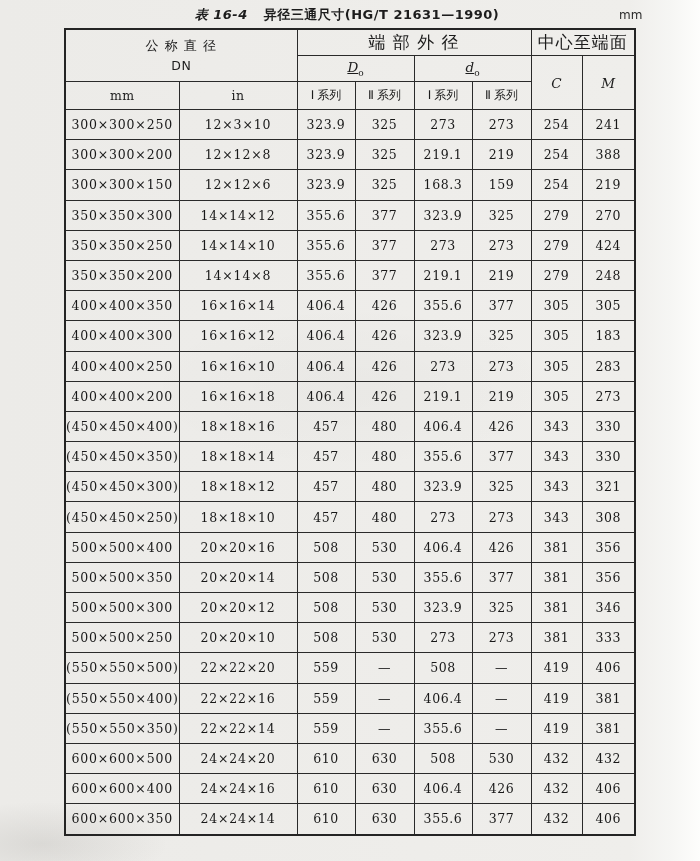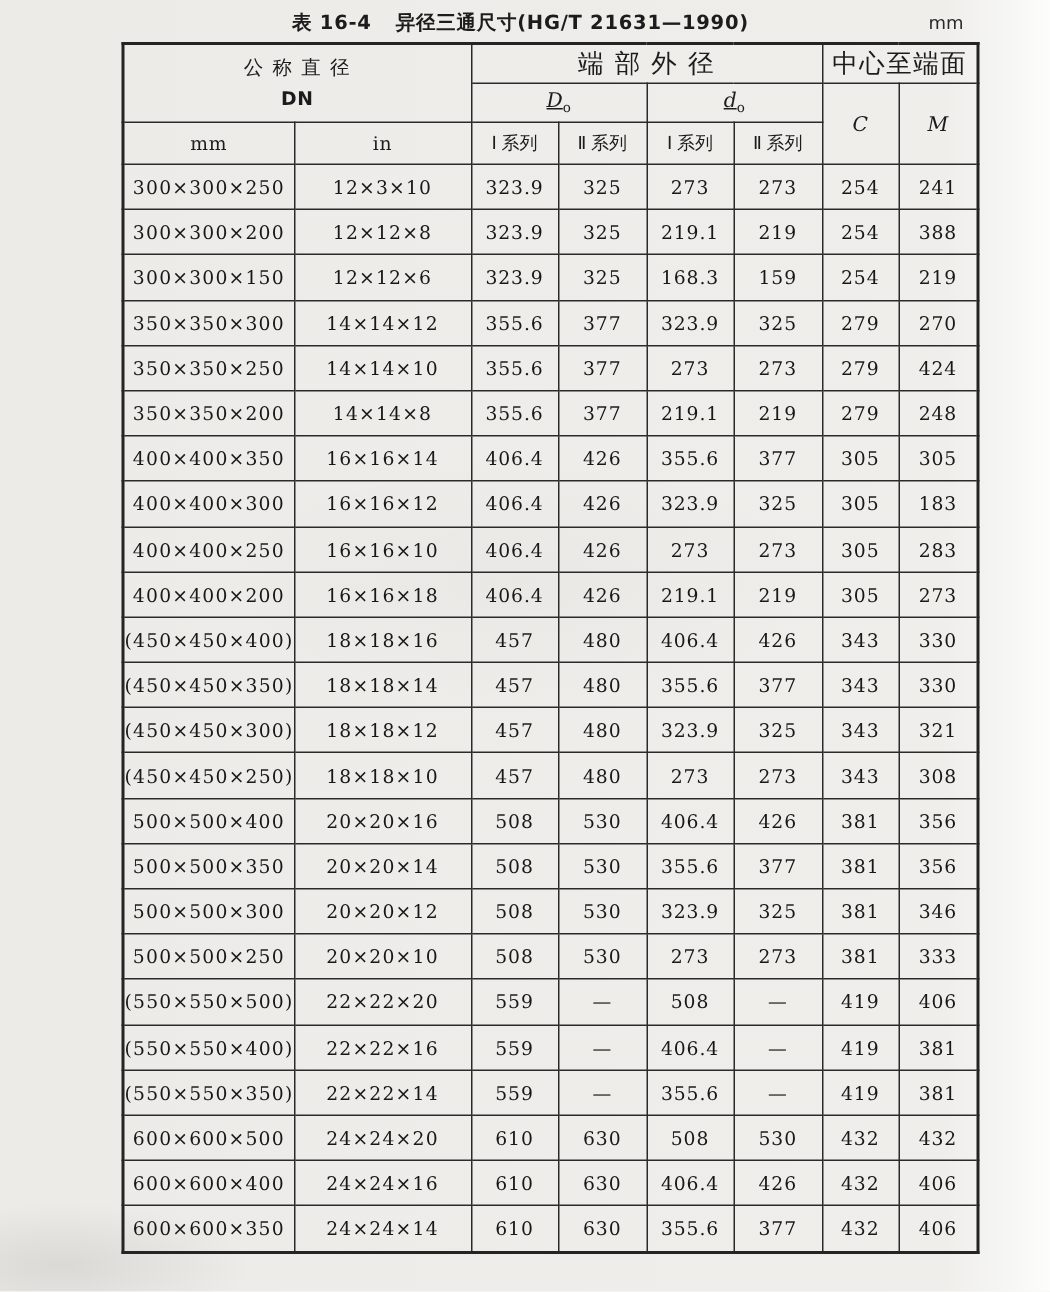--- a/index.html
+++ b/index.html
@@ -11,43 +11,42 @@
       linear-gradient(90deg, #ecebe8 0%, #efeeeb 90%, #f6f6f4 96%, #fdfdfc 100%),
       #eeedea;
     font-family:"DejaVu Serif","Liberation Serif",serif;
     color:#1c1c1c;
   }
   .caption{
     position:absolute;top:6px;left:0;width:694px;text-align:center;
     font-family:"DejaVu Sans","Liberation Sans",sans-serif;
     font-weight:bold;font-size:13px;letter-spacing:0.5px;white-space:nowrap;
   }
-  .caption .t-pre{margin-right:16px;}
+  .caption .t-pre{margin-right:16px;font-style:italic;}
   .unit{
     position:absolute;top:8px;left:619px;font-size:12px;
     font-family:"DejaVu Sans","Liberation Sans",sans-serif;color:#2a2a2a;
   }
   table.dim{
     position:absolute;top:28px;left:64px;width:570px;
     border-collapse:collapse;table-layout:fixed;
     border:2px solid #242424;
-    margin-left:17px;
   }
   table.dim th, table.dim td{
     border:1.4px solid #2a2a2a;
     text-align:center;vertical-align:middle;
     padding:0;font-weight:normal;
     overflow:hidden;white-space:nowrap;
   }
   thead th{font-size:17px;letter-spacing:1px;}
   .h-row1 th{height:25px;}
   .h-row2 th{height:25px;}
   .h-row3 th{height:27px;}
   .dn-cell{line-height:1.55;font-size:13px;}
-  .dn-cell .dn-sub{font-family:"DejaVu Sans","Liberation Sans",sans-serif;letter-spacing:0.5px;font-size:12.5px;font-weight:bold;}
+  .dn-cell .dn-sub{font-family:"DejaVu Sans","Liberation Sans",sans-serif;letter-spacing:0.5px;font-size:12.5px;}
   .dsym{font-style:italic;font-size:13.5px;letter-spacing:0;text-decoration:underline;}
   .dsym sub{font-size:9px;font-style:normal;}
   .series{font-family:Liberation Serif, serif;font-size:12px;letter-spacing:0;font-weight:600;}
   .cm{font-style:italic;font-size:13.5px;letter-spacing:0;}
   .mmin{font-size:12.5px;letter-spacing:0.5px;}
   tbody td{height:29.2px;font-size:12.5px;letter-spacing:0.6px;color:#181818;}
   tbody td.col-dn, tbody td.col-in{letter-spacing:0.8px;font-size:12.5px;}
 </style>
 </head>
 <body>

